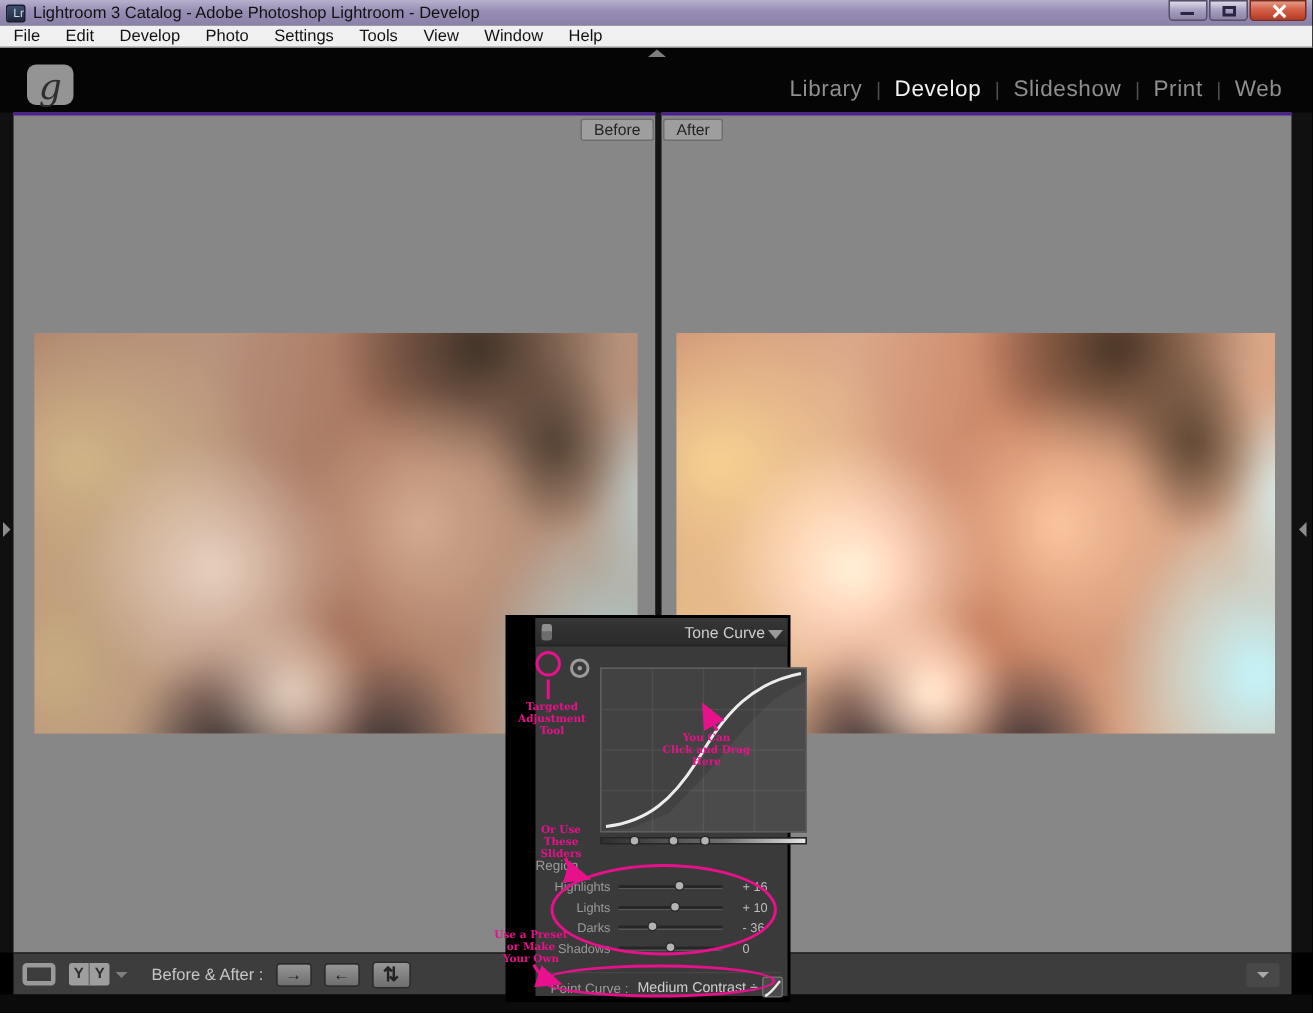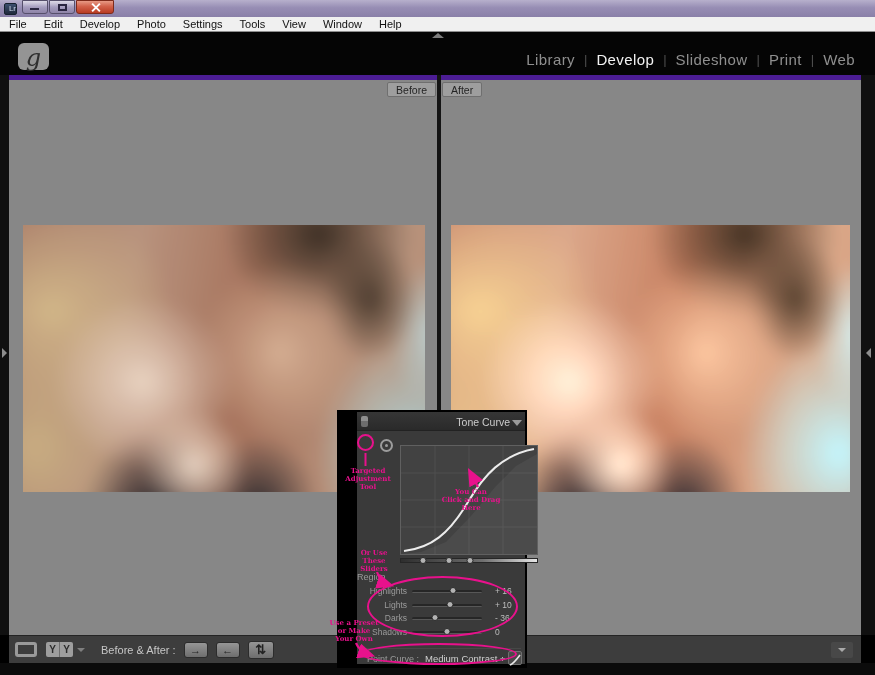--- a/index.html
+++ b/index.html
@@ -53,21 +53,21 @@
 
   
   .edge-strip{ top:75px; width:9px; height:560px; background:#101010; }
   .edge-strip.left{ left:0; } .edge-strip.right{ left:861px; width:14px; }
   .reveal-right{ left:2px; top:348px; width:0; height:0;
     border-top:5px solid transparent; border-bottom:5px solid transparent;
     border-left:5px solid #8d8d8d; }
   .reveal-left{ left:866px; top:348px; width:0; height:0;
     border-top:5px solid transparent; border-bottom:5px solid transparent;
     border-right:5px solid #8d8d8d; }
-  .pane{ top:75px; height:560px; background:#878787; border-top:5px solid #4c1d95; }
+  .pane{ top:75px; height:560px; background:#878787; border-top:2px solid #4c1d95; }
   .pane.before{ left:9px; width:428px; }
   .pane.after{ left:441px; width:420px; }
   .divider{ left:437px; top:75px; width:4px; height:560px; background:#141414; }
   .view-tab{ top:2px; height:15px; background:#9e9e9e; border:1px solid #6f6f6f;
     border-radius:2px; font-size:10.5px; color:#242424; padding:1px 8px; position:absolute; }
   .pane.before .view-tab{ right:1px; }
   .pane.after .view-tab{ left:1px; }
 
   
   .photo{ top:145px; height:267px; position:absolute; overflow:hidden; background:#b98a70; }
@@ -155,20 +155,21 @@
   .ann-ring{ position:absolute; left:20px; top:24px; width:17px; height:17px; border-radius:50%;
     border:2px solid var(--pink); }
   .ann-ellipse{ position:absolute; border:2.5px solid var(--pink); border-radius:50%; }
   .ann-svg{ position:absolute; left:0; top:0; pointer-events:none; color:var(--pink); }
 </style>
 </head>
 <body>
 
 <div class="abs titlebar">
   <div class="lr-icon">Lr</div>
+  <div class="win-title">Lightroom 3 Catalog - Adobe Photoshop Lightroom - Develop</div>
   <div class="win-btns">
     <div class="win-btn">
         <span class="glyph-min"></span>
       </div>
     <div class="win-btn">
         <span class="glyph-max"></span>
       </div>
     <div class="win-btn close">
         <span class="glyph-close"></span>
       </div>

